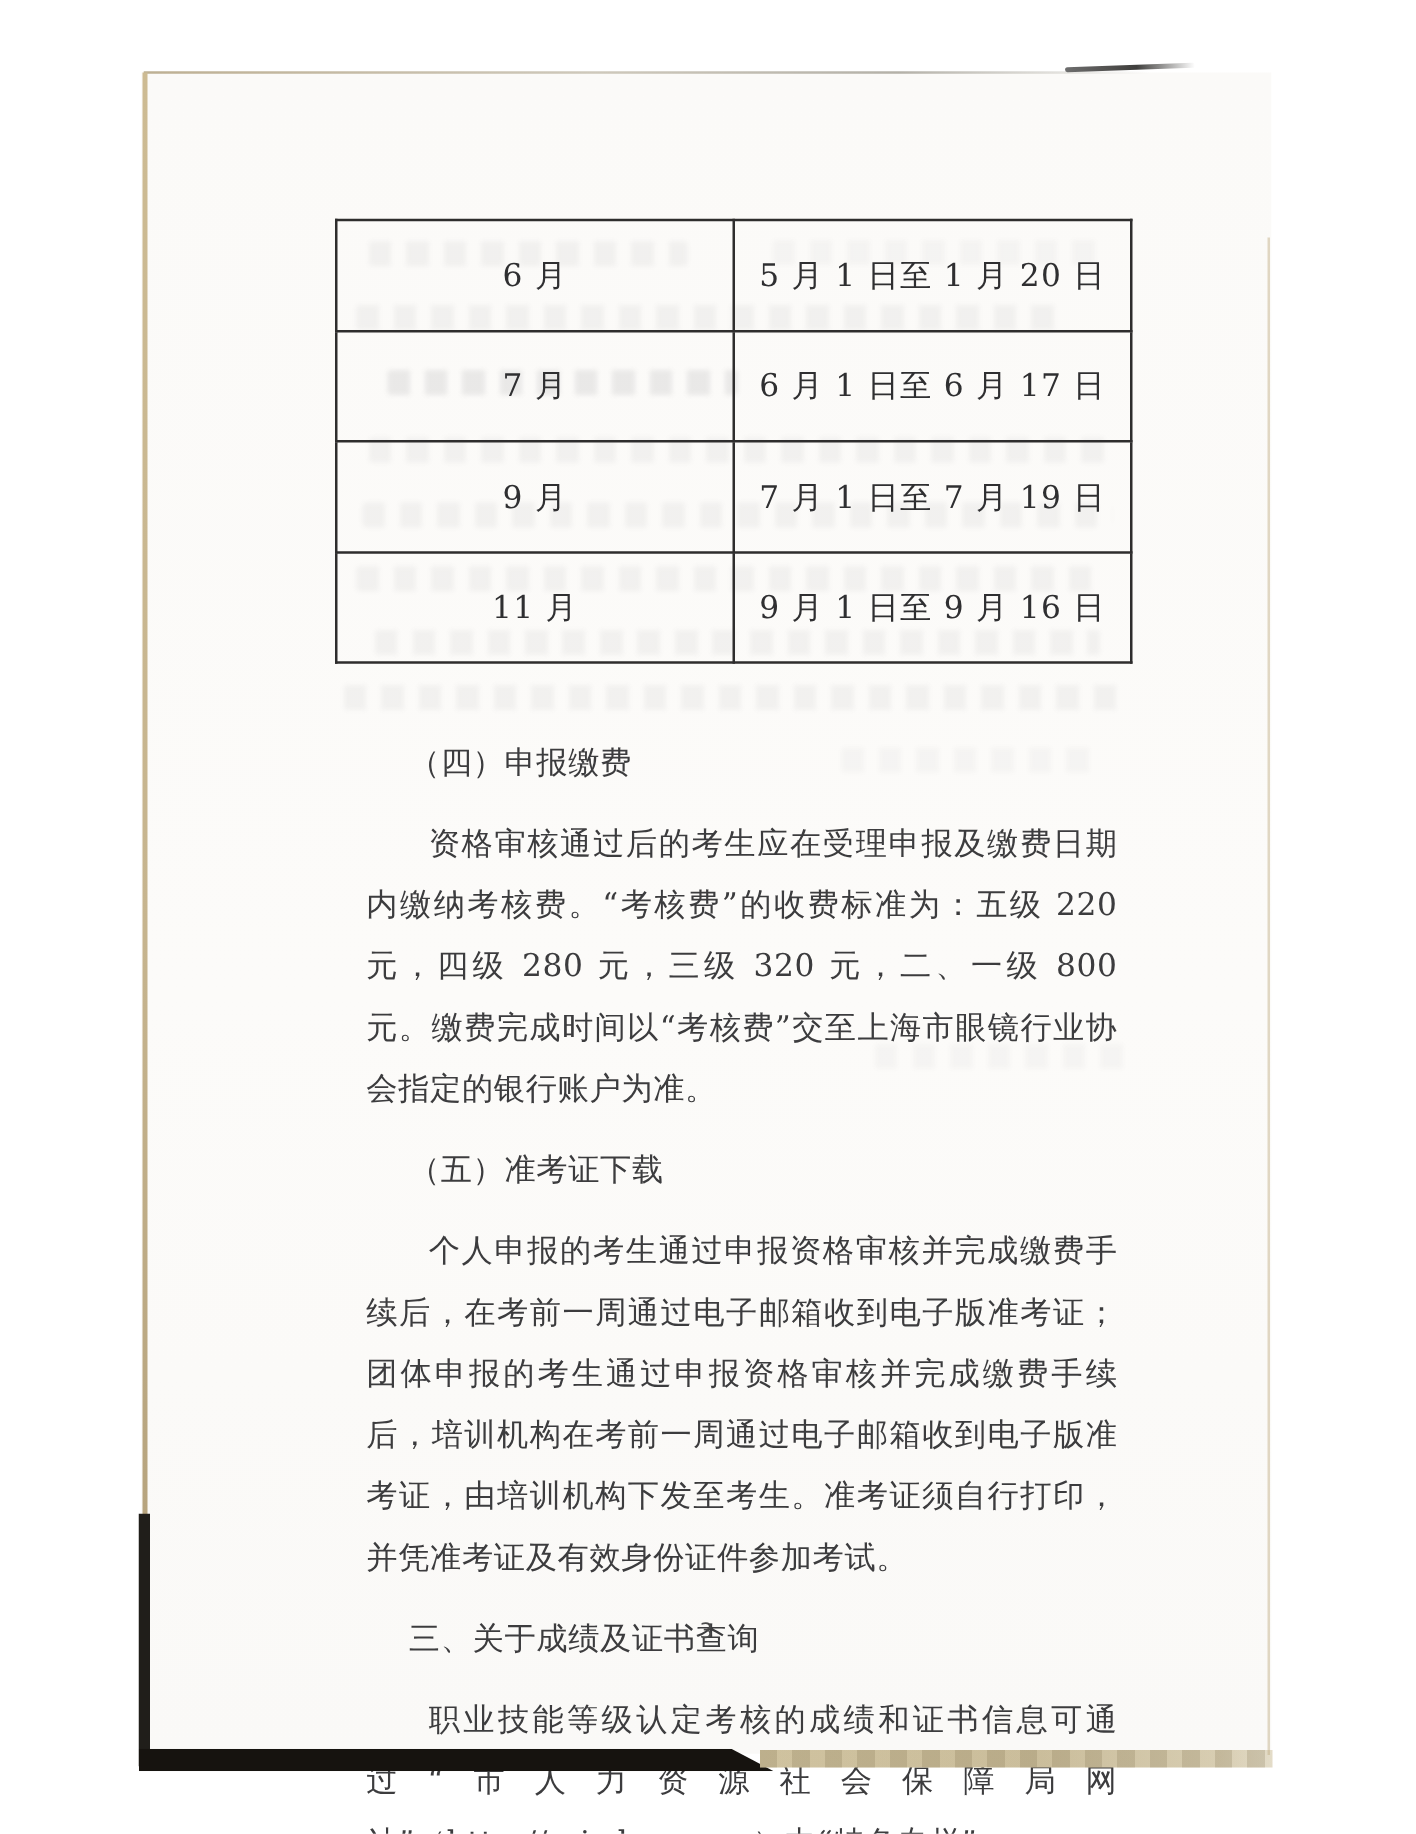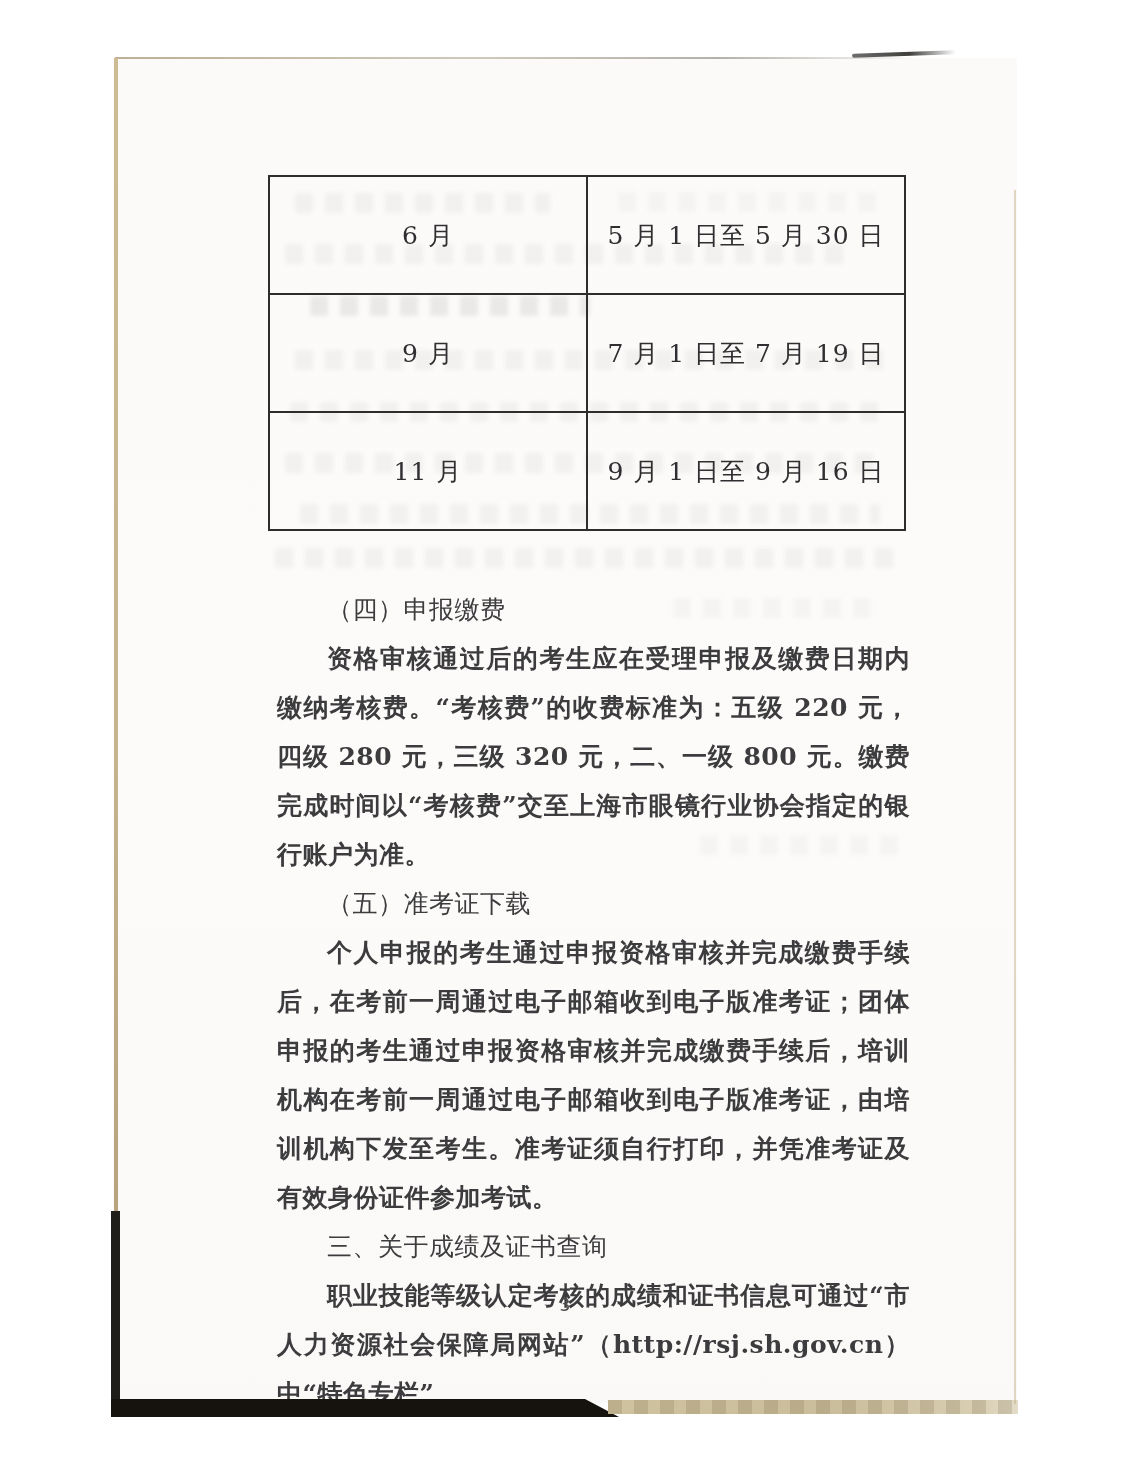--- a/index.html
+++ b/index.html
@@ -99,21 +99,21 @@
   .doc {
     position: absolute; left: 164px; top: 527px;
     width: 633px;
     font-size: 25px;
     line-height: 49px;
     letter-spacing: .5px;
     color: #3c3c3e;
     text-align: justify;
   }
   .doc .heading { text-indent: 2em; }
-  .doc p { margin: 0; text-indent: 2em; font-weight: bold; }
+  .doc p { margin: 16px; text-indent: 2em; }
 
   .page-number {
     position: absolute; left: 0; top: 1237px;
     width: 904px;
     text-align: center;
     font-family: "DejaVu Sans", sans-serif;
     font-size: 17px;
     color: #4a4a4a;
   }
 </style>
@@ -131,21 +131,25 @@
   <div class="bleed" style="left:172px; top:395px; width:600px;"></div>
   <div class="bleed" style="left:187px; top:446px; width:580px;"></div>
   <div class="bleed" style="left:162px; top:490px; width:630px;"></div>
   <div class="bleed faint" style="left:560px; top:540px; width:210px;"></div>
   <div class="bleed faint" style="left:587px; top:777px; width:210px;"></div>
 
   <table class="schedule">
     <tbody>
       <tr>
         <td>6 月</td>
-        <td>5 月 1 日至 5 月 30 日</td>
+        <td>5 月 1 日至 1 月 20 日</td>
+      </tr>
+      <tr>
+        <td>7 月</td>
+        <td>6 月 1 日至 6 月 17 日</td>
       </tr>
       <tr>
         <td>9 月</td>
         <td>7 月 1 日至 7 月 19 日</td>
       </tr>
       <tr>
         <td>11 月</td>
         <td>9 月 1 日至 9 月 16 日</td>
       </tr>
     </tbody>

